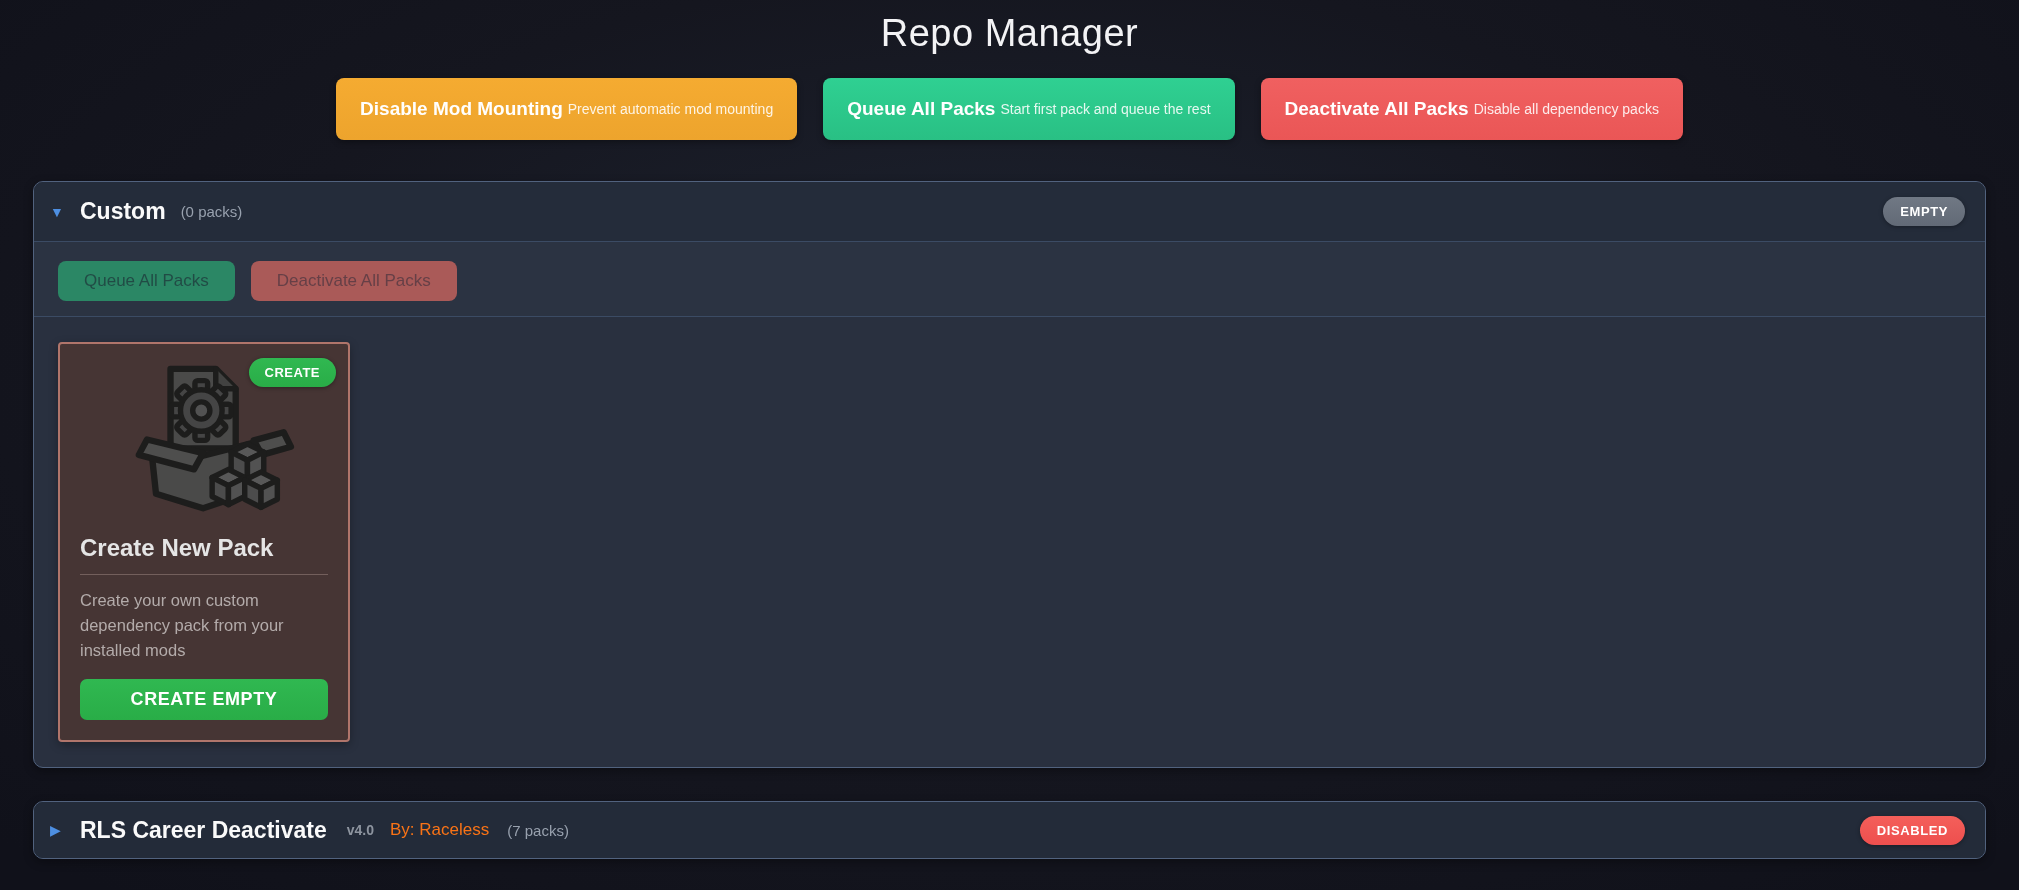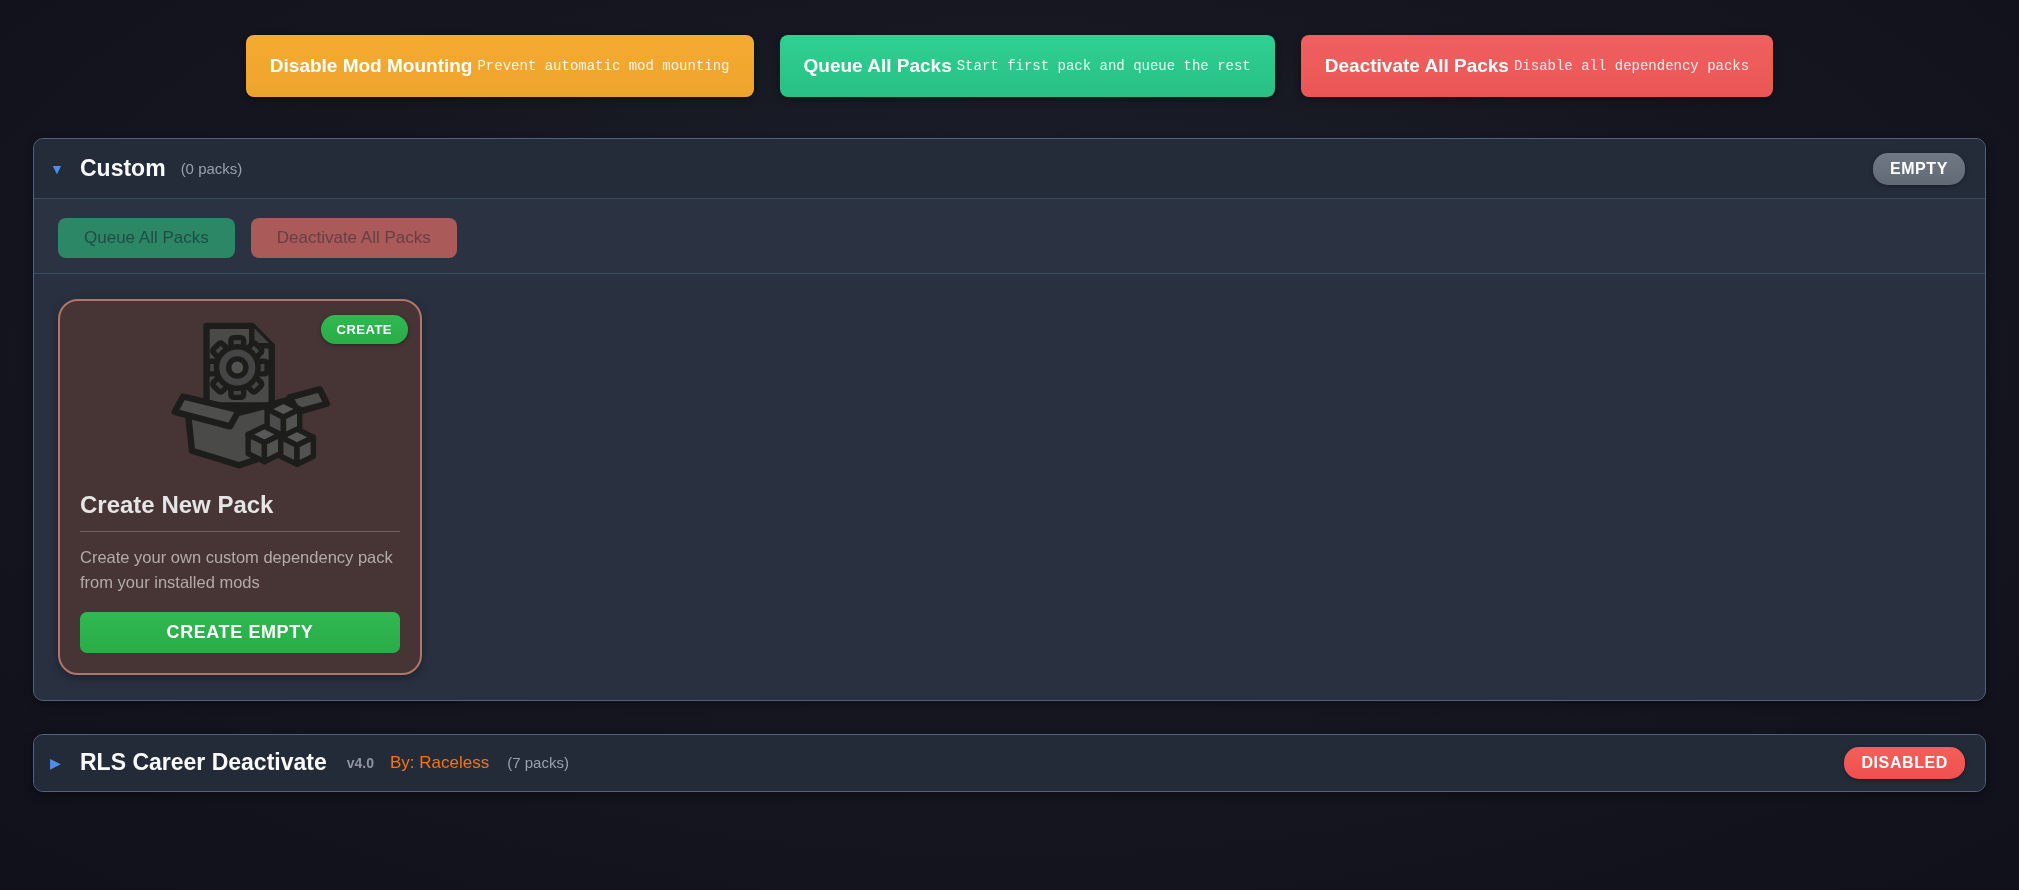--- a/index.html
+++ b/index.html
@@ -19,21 +19,21 @@
   .page-subtitle { margin: 9px 0 0; font-size: 19px; font-weight: 400; color: #dcdde2; }
 
   .actions-row { display: flex; justify-content: center; gap: 26px; margin-top: 23px; }
   .action-btn {
     border: none; border-radius: 8px; cursor: pointer;
     display: flex; flex-direction: row; align-items: center; justify-content: center;
     gap: 5px; padding: 11px 24px; min-height: 62px; color: #fff;
     font-family: inherit; box-shadow: 0 2px 6px rgba(0,0,0,.35);
   }
   .action-btn .a-label { font-size: 19px; font-weight: 600; }
-  .action-btn .a-sub   { font-size: 14px; font-weight: 400; color: rgba(255,255,255,.88); font-family: Liberation Mono, monospace; }
+  .action-btn .a-sub   { font-size: 14px; font-weight: 400; color: rgba(255,255,255,.88); }
   .action-btn.orange { background: linear-gradient(180deg,#f5ab31,#eda42d); }
   .action-btn.mint   { background: linear-gradient(180deg,#2fd092,#29c084); }
   .action-btn.red    { background: linear-gradient(180deg,#f06060,#ea5656); }
 
   
   .panel {
     margin: 0 33px; border: 1px solid #51627e; border-radius: 10px;
     background: #29303f; box-shadow: 0 3px 10px rgba(0,0,0,.35);
     overflow: hidden;
   }
@@ -49,43 +49,43 @@
 
   .tri { font-size: 14px; color: #4d8fe2; width: 18px; flex: 0 0 auto; }
   .sec-title { font-size: 23px; font-weight: 700; color: #fafafa; margin-left: 12px; }
   .sec-count { font-size: 15px; color: #98a1ae; margin-left: 15px; }
   .sec-version { font-size: 14px; font-weight: 600; color: #8d949f; margin-left: 20px; }
   .sec-author { font-size: 17px; color: #f97316; margin-left: 16px; cursor: pointer; }
   .panel.collapsed .sec-count { margin-left: 18px; }
 
   .badge {
     margin-left: auto; border-radius: 15px; padding: 7px 17px;
-    font-size: 16px; font-weight: 700; letter-spacing: .6px; color: #fff;
+    font-size: 13px; font-weight: 700; letter-spacing: .6px; color: #fff;
     box-shadow: 0 1px 4px rgba(0,0,0,.35);
   }
   .badge.gray  { background: linear-gradient(180deg,#707884,#626a76); }
   .badge.redpill { background: linear-gradient(180deg,#f45f5a,#ee4f4e); }
 
   .panel-toolbar {
     display: flex; gap: 16px; padding: 19px 24px 15px;
     background: #2b3342; border-bottom: 1px solid #3b4b64;
   }
   .tb-btn {
     border: none; border-radius: 8px; padding: 10px 26px; font-size: 17px;
     font-family: inherit; cursor: default;
   }
   .tb-btn.green { background: #2b8765; color: rgba(28,39,50,.62); }
   .tb-btn.red   { background: #aa5a58; color: rgba(45,42,56,.55); }
 
   .panel-body { padding: 25px 24px; }
 
   
   .card {
-    position: relative; width: 364px; background: #463534;
-    border: 2px solid #b0756b; border-radius: 20px;
+    position: relative; width: 292px; background: #463534;
+    border: 2px solid #b0756b; border-radius: 4px;
     box-shadow: 0 3px 10px rgba(0,0,0,.3);
   }
   .card-badge {
     position: absolute; top: 14px; right: 12px;
     background: linear-gradient(180deg,#30b851,#29ad47); color: #fff;
     font-size: 13px; font-weight: 700; letter-spacing: .5px;
     padding: 7px 16px; border-radius: 15px; box-shadow: 0 1px 4px rgba(0,0,0,.35);
   }
   .card-icon { margin: 14px auto 0; width: 216px; height: 172px; }
   .card-title { margin: 4px 20px 0; font-size: 24px; font-weight: 600; color: #e5e5e5; }
@@ -97,20 +97,21 @@
     background: linear-gradient(180deg,#30b851,#29ad47);
     color: #fff; font-size: 18px; font-weight: 700; letter-spacing: .6px; font-family: inherit;
   }
 </style>
 </head>
 <body>
 
 <div class="page">
 
   <header class="page-header">
+    <h1 class="page-title">Repo Manager</h1>
 
     <div class="actions-row">
       <button class="action-btn orange">
         <span class="a-label">Disable Mod Mounting</span>
         <span class="a-sub">Prevent automatic mod mounting</span>
       </button>
       <button class="action-btn mint">
         <span class="a-label">Queue All Packs</span>
         <span class="a-sub">Start first pack and queue the rest</span>
       </button>

